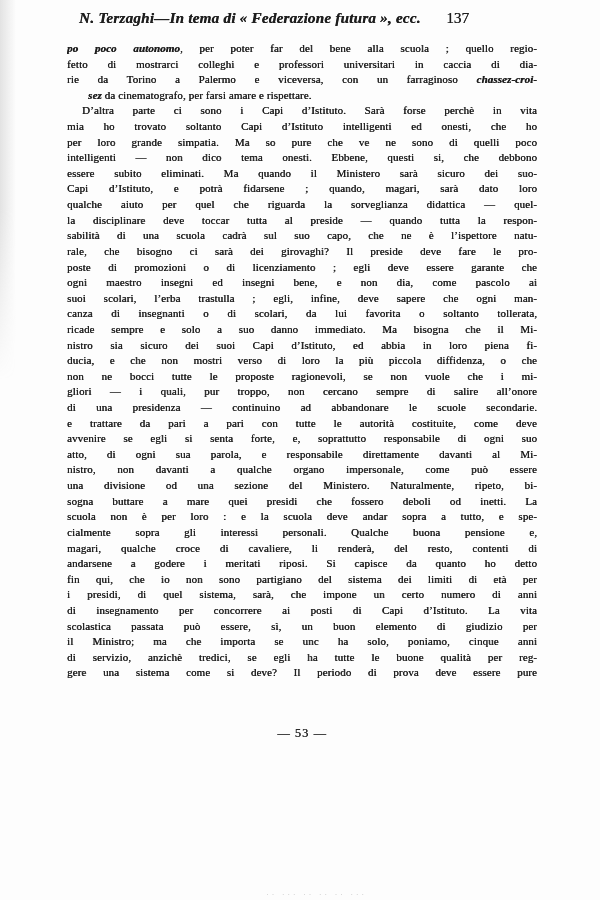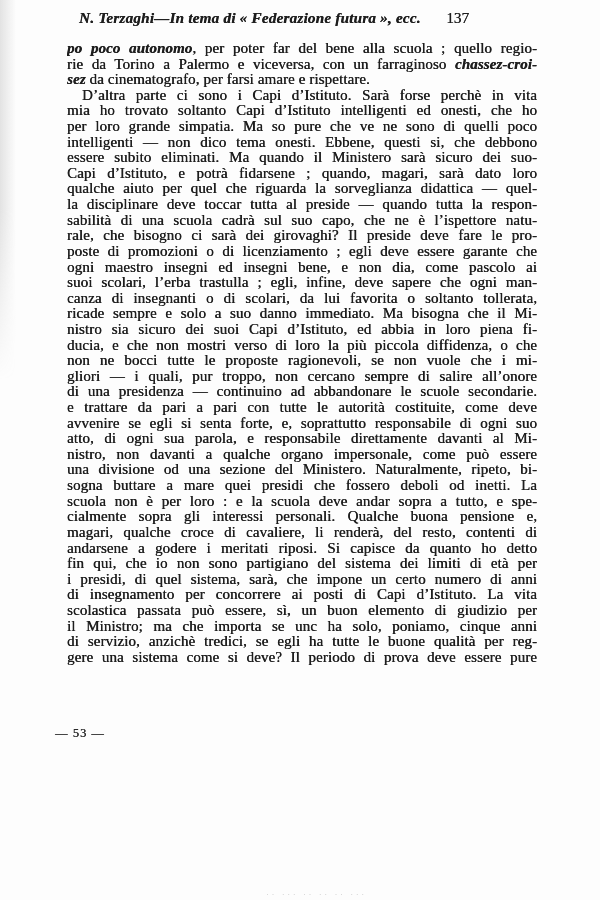--- a/index.html
+++ b/index.html
@@ -29,37 +29,38 @@
     letter-spacing: 0.2px;
     text-shadow: 0.3px 0 0 currentColor;
     white-space: nowrap;
   }
   .running-head .rh-page {
     font-weight: normal; font-style: normal;
     text-shadow: 0.3px 0 0 currentColor;
   }
   .body-text {
     position: absolute; top: 41px; left: 67px; width: 470px;
-    font-size: 15px;
+    font-size: 11px;
     line-height: 15.62px;
     text-shadow: 0.35px 0 0 currentColor;
     letter-spacing: 0.1px;
   }
   .body-text .line {
     text-align: justify;
     text-align-last: justify;
     white-space: normal;
     overflow: hidden;
     height: 15.62px;
   }
-  .body-text .line.no-just { text-align-last: left; }
+  .body-text .line.no-just { text-align-last: left; margin-left: 21px; }
   .body-text .line.indent { text-indent: 15px; }
   .body-text .em { font-style: italic; font-weight: bold; }
   .folio {
-    position: absolute; top: 726px; left: 55px; width: 470px;
+    position: absolute; top: 726px; left: 67px; width: 470px;
+    text-align: center;
     font-size: 12.5px;
     letter-spacing: 1px;
     color: #2a2a2a;
     text-shadow: 0.3px 0 0 currentColor;
   }
   .bleed-through {
     position: absolute; top: 889px; left: 266px;
     color: #c9c9c9;
     font-size: 9px;
     letter-spacing: 2.5px;
@@ -72,20 +73,21 @@
 
 <div class="page-edge-shadow"></div>
 
 <div class="running-head">
   <span class="rh-title">N. Terzaghi—In tema di « Federazione futura », ecc.</span>
   <span class="rh-page">137</span>
 </div>
 
 <div class="body-text">
     <div class="line"><span class="em">po poco autonomo</span><span>, per poter far del bene alla scuola ; quello regio-</span></div>
+    <div class="line"><span>fetto di mostrarci colleghi e professori universitari in caccia di dia-</span></div>
     <div class="line"><span>rie da Torino a Palermo e viceversa, con un farraginoso </span><span class="em">chassez-croi-</span></div>
     <div class="line no-just"><span class="em">sez</span><span> da cinematografo, per farsi amare e rispettare.</span></div>
     <div class="line indent"><span>D’altra parte ci sono i Capi d’Istituto. Sarà forse perchè in vita</span></div>
     <div class="line"><span>mia ho trovato soltanto Capi d’Istituto intelligenti ed onesti, che ho</span></div>
     <div class="line"><span>per loro grande simpatia. Ma so pure che ve ne sono di quelli poco</span></div>
     <div class="line"><span>intelligenti — non dico tema onesti. Ebbene, questi si, che debbono</span></div>
     <div class="line"><span>essere subito eliminati. Ma quando il Ministero sarà sicuro dei suo-</span></div>
     <div class="line"><span>Capi d’Istituto, e potrà fidarsene ; quando, magari, sarà dato loro</span></div>
     <div class="line"><span>qualche aiuto per quel che riguarda la sorveglianza didattica — quel-</span></div>
     <div class="line"><span>la disciplinare deve toccar tutta al preside — quando tutta la respon-</span></div>

